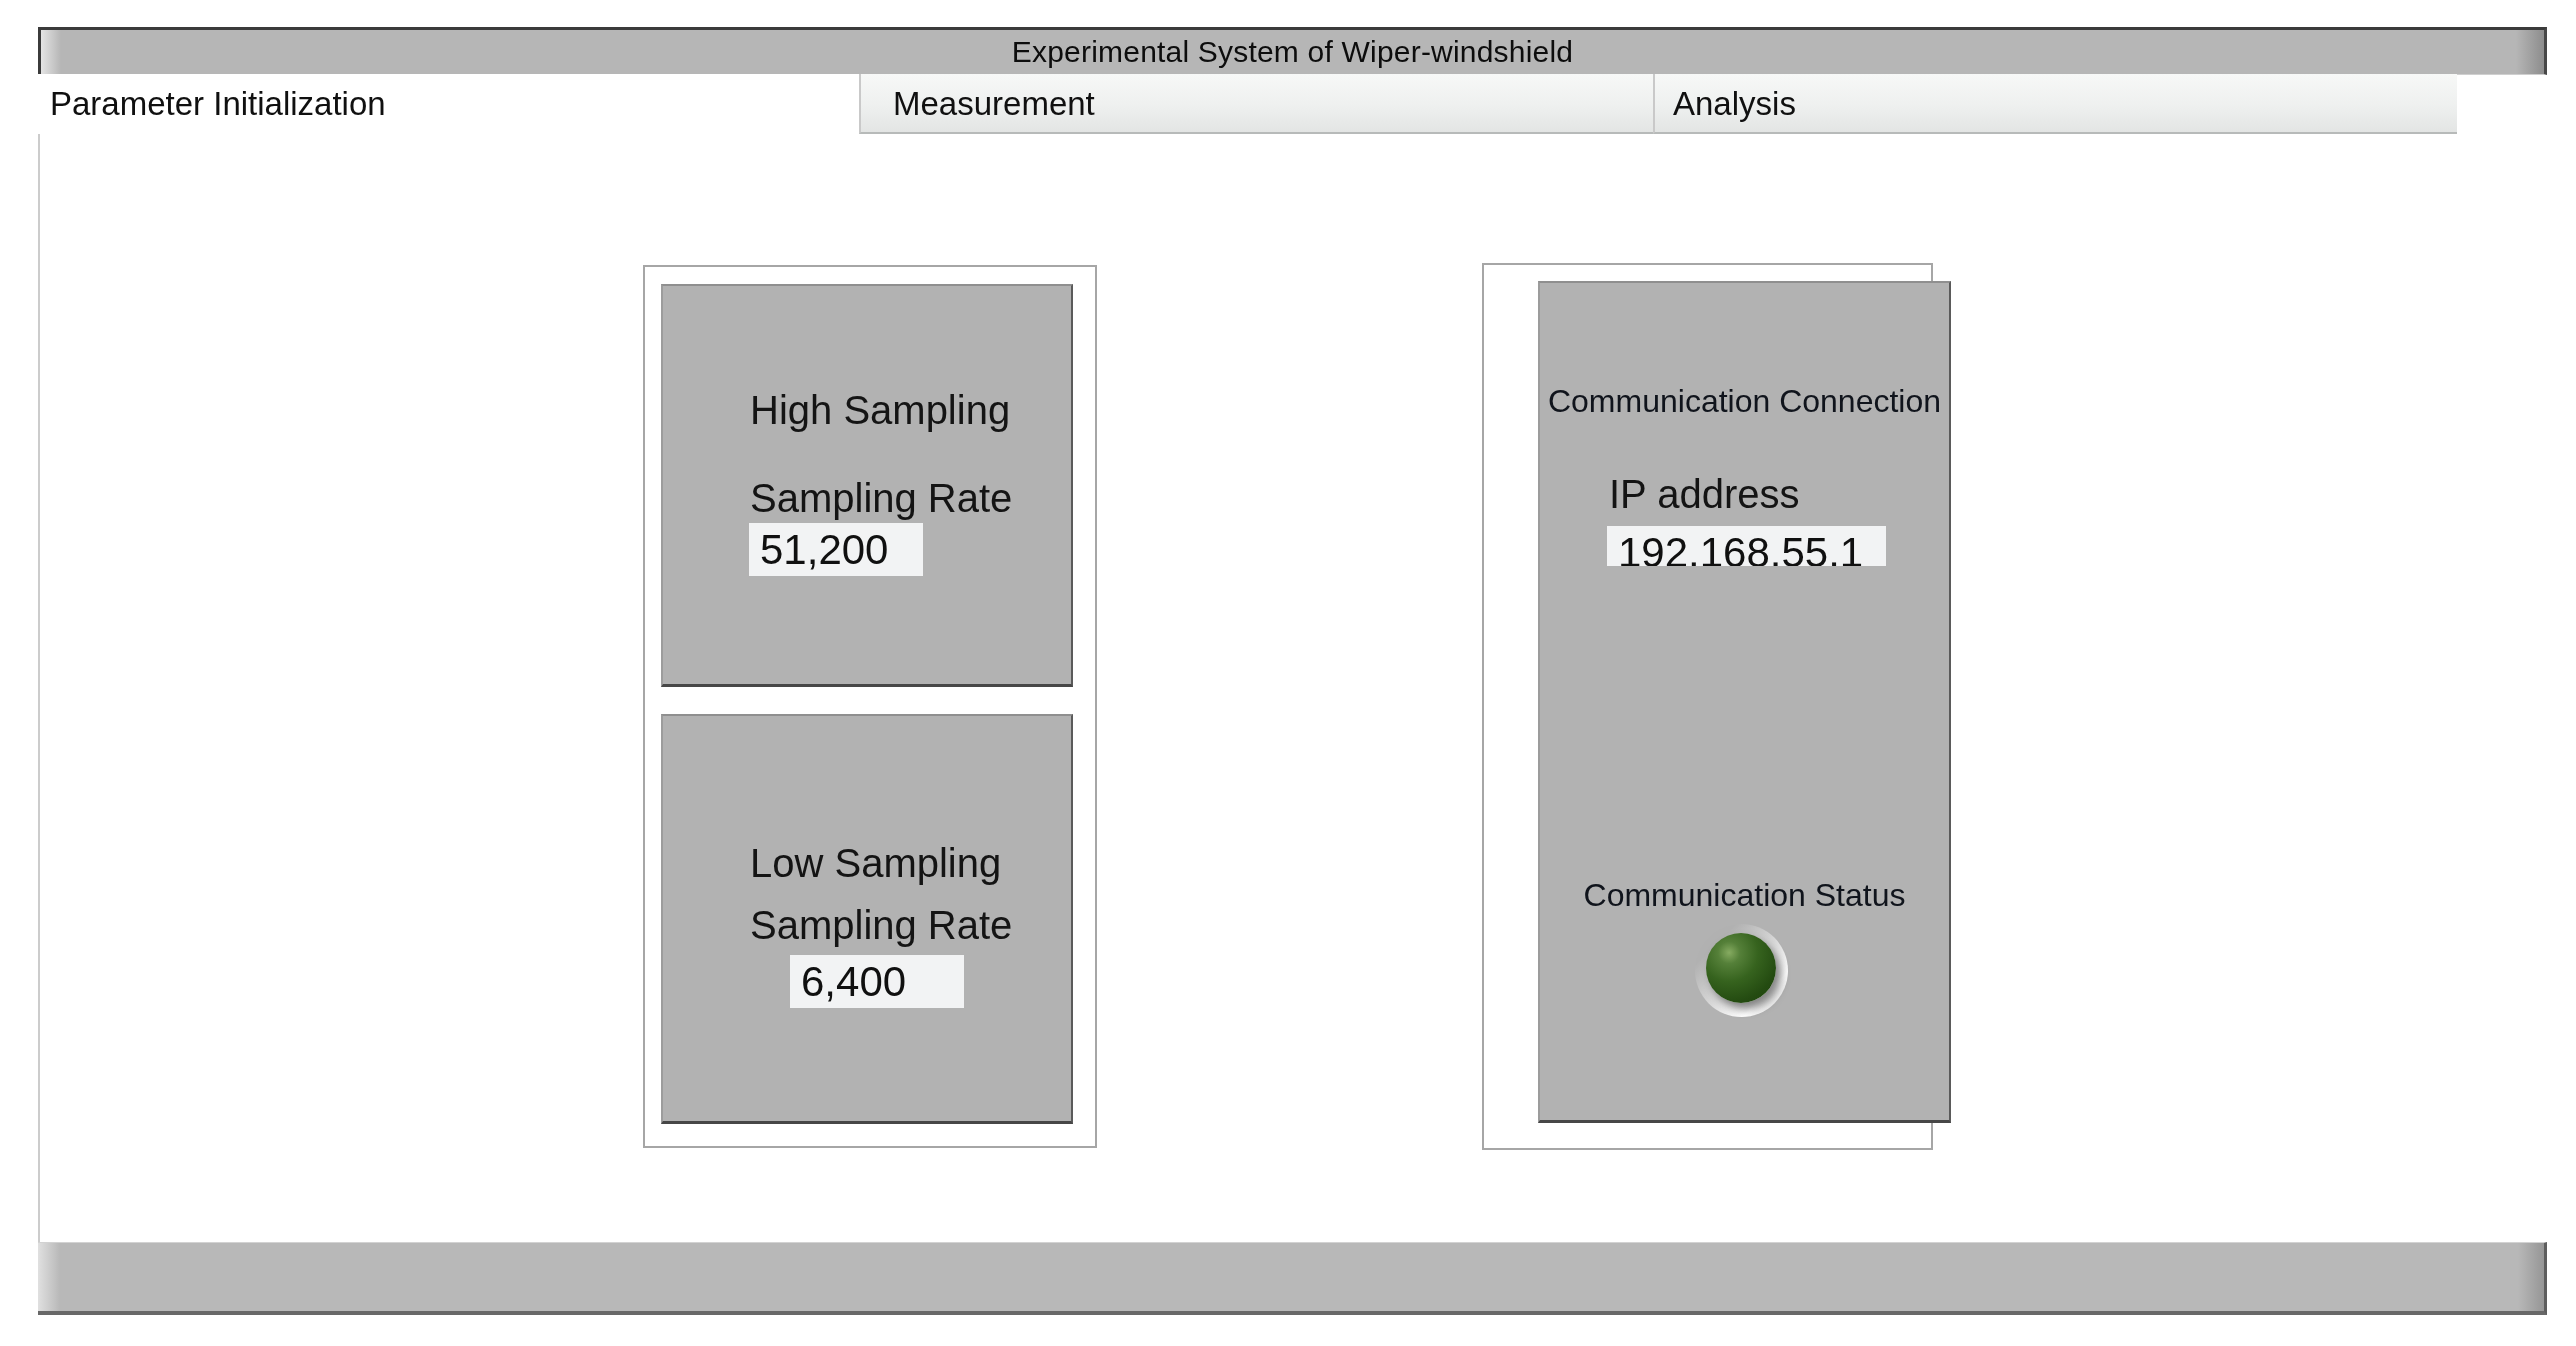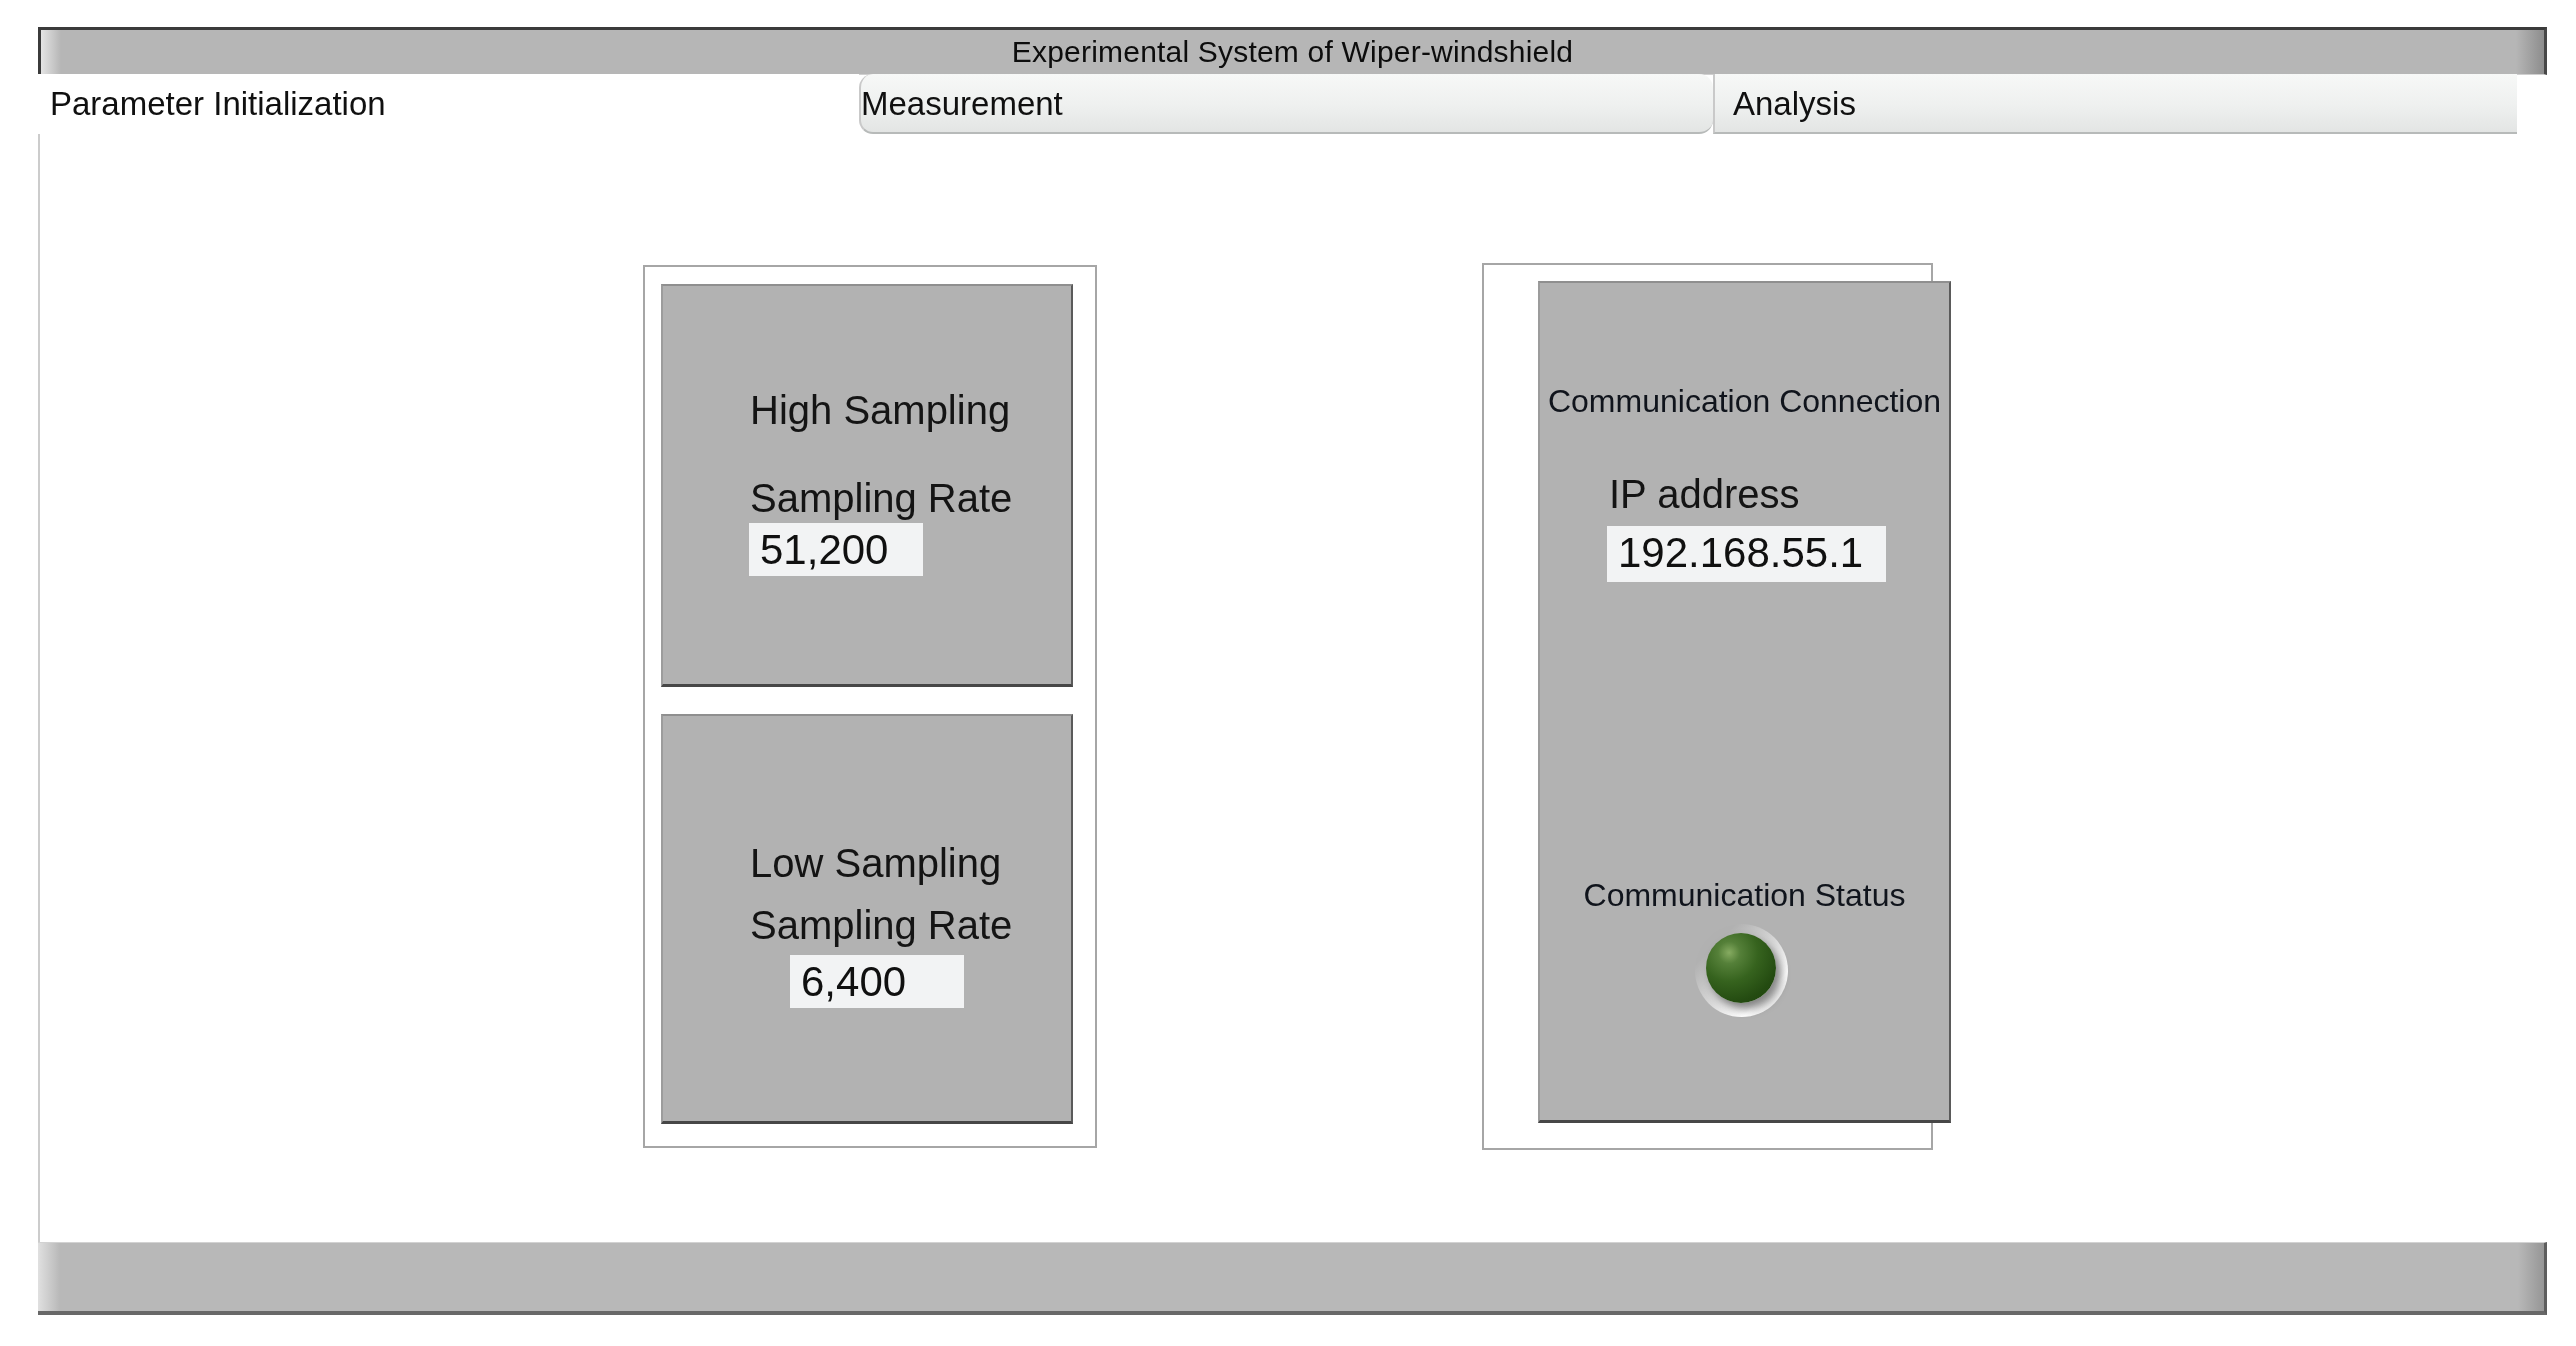--- a/index.html
+++ b/index.html
@@ -39,21 +39,21 @@
     padding-top:11px;white-space:nowrap;
   }
   .tab.active{
     width:821px;background:#ffffff;padding-left:12px;
   }
   .tab.inactive{
     background:linear-gradient(180deg,#f7f8f7 0%,#eef0ef 55%,#e3e5e4 100%);
     border-left:2px solid #c9c9c9;
     border-bottom:2px solid #b7bab9;
   }
-  .tab.tab-measurement{width:854px;border-radius:14px;}
+  .tab.tab-measurement{width:794px;padding-left:32px;}
   .tab.tab-analysis{width:804px;padding-left:18px;}
   
   .frameline-left{
     position:absolute;left:38px;top:74px;width:2px;height:1168px;background:#cccccc;
   }
   
   .bottombar{
     position:absolute;left:38px;top:1242px;width:2509px;height:73px;
     background:#b8b8b8;box-sizing:border-box;
     border-bottom:4px solid #686868;border-right:3px solid #5e5e5e;
@@ -159,21 +159,21 @@
 
   </div>
 
   <div class="group comm">
 
     <div class="gray-panel panel-comm">
       <div class="mid-label centered" style="top:100px;">Communication Connection</div>
 
       <div class="big-label" style="left:69px;top:188px;">IP address</div>
 
-      <div class="valuebox" style="left:67px;top:243px;width:279px;height:56px;">192.168.55.1</div>
+      <div class="valuebox" style="left:67px;top:243px;width:279px;height:40px;">192.168.55.1</div>
 
 
       <div class="mid-label centered" style="top:594px;">Communication Status</div>
 
       <div class="led" style="left:155px;top:641px;">
         <div class="led-ring"></div>
         <div class="led-sphere"></div>
       </div>
     </div>
 

